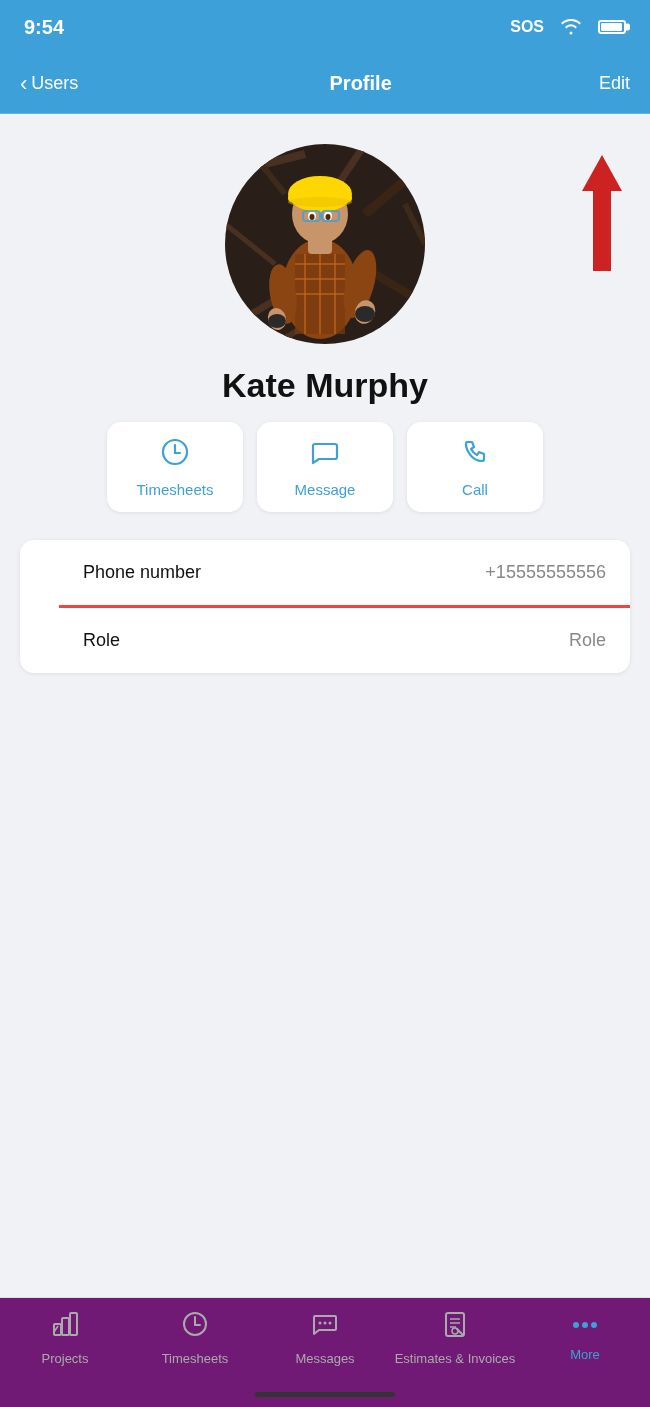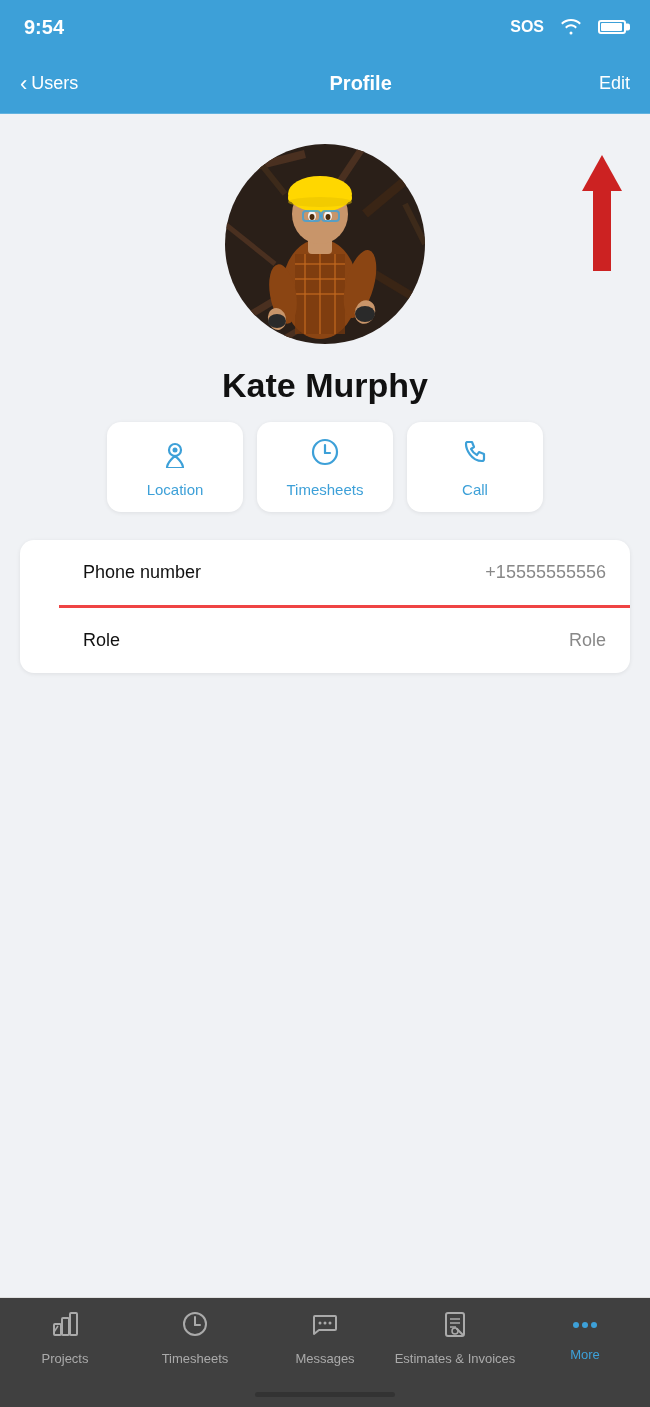--- a/index.html
+++ b/index.html
@@ -222,21 +222,21 @@
       color: #888;
     }
 
     
     .tab-bar {
       position: absolute;
       bottom: 0;
       left: 0;
       right: 0;
       height: 110px;
-      background: #404040;
+      background: #701a75;
       border-top: 1px solid #e0e0e0;
       display: flex;
       align-items: flex-start;
       padding-top: 12px;
     }
     .tab-item {
       flex: 1;
       display: flex;
       flex-direction: column;
       align-items: center;
@@ -360,42 +360,40 @@
 
       <ellipse cx="140" cy="170" rx="10" ry="8" fill="#2a2a2a"></ellipse>
       <ellipse cx="52" cy="177" rx="9" ry="7" fill="#2a2a2a"></ellipse>
     </svg>
   </div>
 
   <div class="user-name">Kate Murphy</div>
 
   <div class="action-buttons">
 
-    <button class="action-btn">
-      <span class="action-btn-icon">
-        <svg width="32" height="32" viewBox="0 0 32 32" fill="none">
-          <circle cx="16" cy="14" r="6" stroke="#3da0d8" stroke-width="2.2" fill="none"></circle>
-          <circle cx="16" cy="14" r="2.5" fill="#3da0d8"></circle>
-          <path d="M16 20c0 0-8 6-8 12h16c0-6-8-12-8-12z" stroke="#3da0d8" stroke-width="2.2" fill="none" stroke-linejoin="round"></path>
-        </svg>
-      </span>
-      <span class="action-btn-label">Location</span>
-    </button>
 
     <button class="action-btn">
       <span class="action-btn-icon">
         <svg width="32" height="32" viewBox="0 0 32 32" fill="none">
           <circle cx="16" cy="16" r="12" stroke="#3da0d8" stroke-width="2.2" fill="none"></circle>
           <line x1="16" y1="9" x2="16" y2="17" stroke="#3da0d8" stroke-width="2.2" stroke-linecap="round"></line>
           <line x1="16" y1="17" x2="21" y2="17" stroke="#3da0d8" stroke-width="2.2" stroke-linecap="round"></line>
         </svg>
       </span>
       <span class="action-btn-label">Timesheets</span>
     </button>
 
+    <button class="action-btn">
+      <span class="action-btn-icon">
+        <svg width="32" height="32" viewBox="0 0 32 32" fill="none">
+          <path d="M6 8h20a2 2 0 012 2v11a2 2 0 01-2 2H10l-6 4V10a2 2 0 012-2z" stroke="#3da0d8" stroke-width="2.2" fill="none" stroke-linejoin="round"></path>
+        </svg>
+      </span>
+      <span class="action-btn-label">Message</span>
+    </button>
 
     <button class="action-btn">
       <span class="action-btn-icon">
         <svg width="32" height="32" viewBox="0 0 32 32" fill="none">
           <path d="M8 6h5l2 5-3 2a14 14 0 006 6l2-3 5 2v5c0 1.1-.9 2-2 2C12 25 7 13 7 8a2 2 0 011-2z" stroke="#3da0d8" stroke-width="2.2" fill="none" stroke-linejoin="round"></path>
         </svg>
       </span>
       <span class="action-btn-label">Call</span>
     </button>
 

